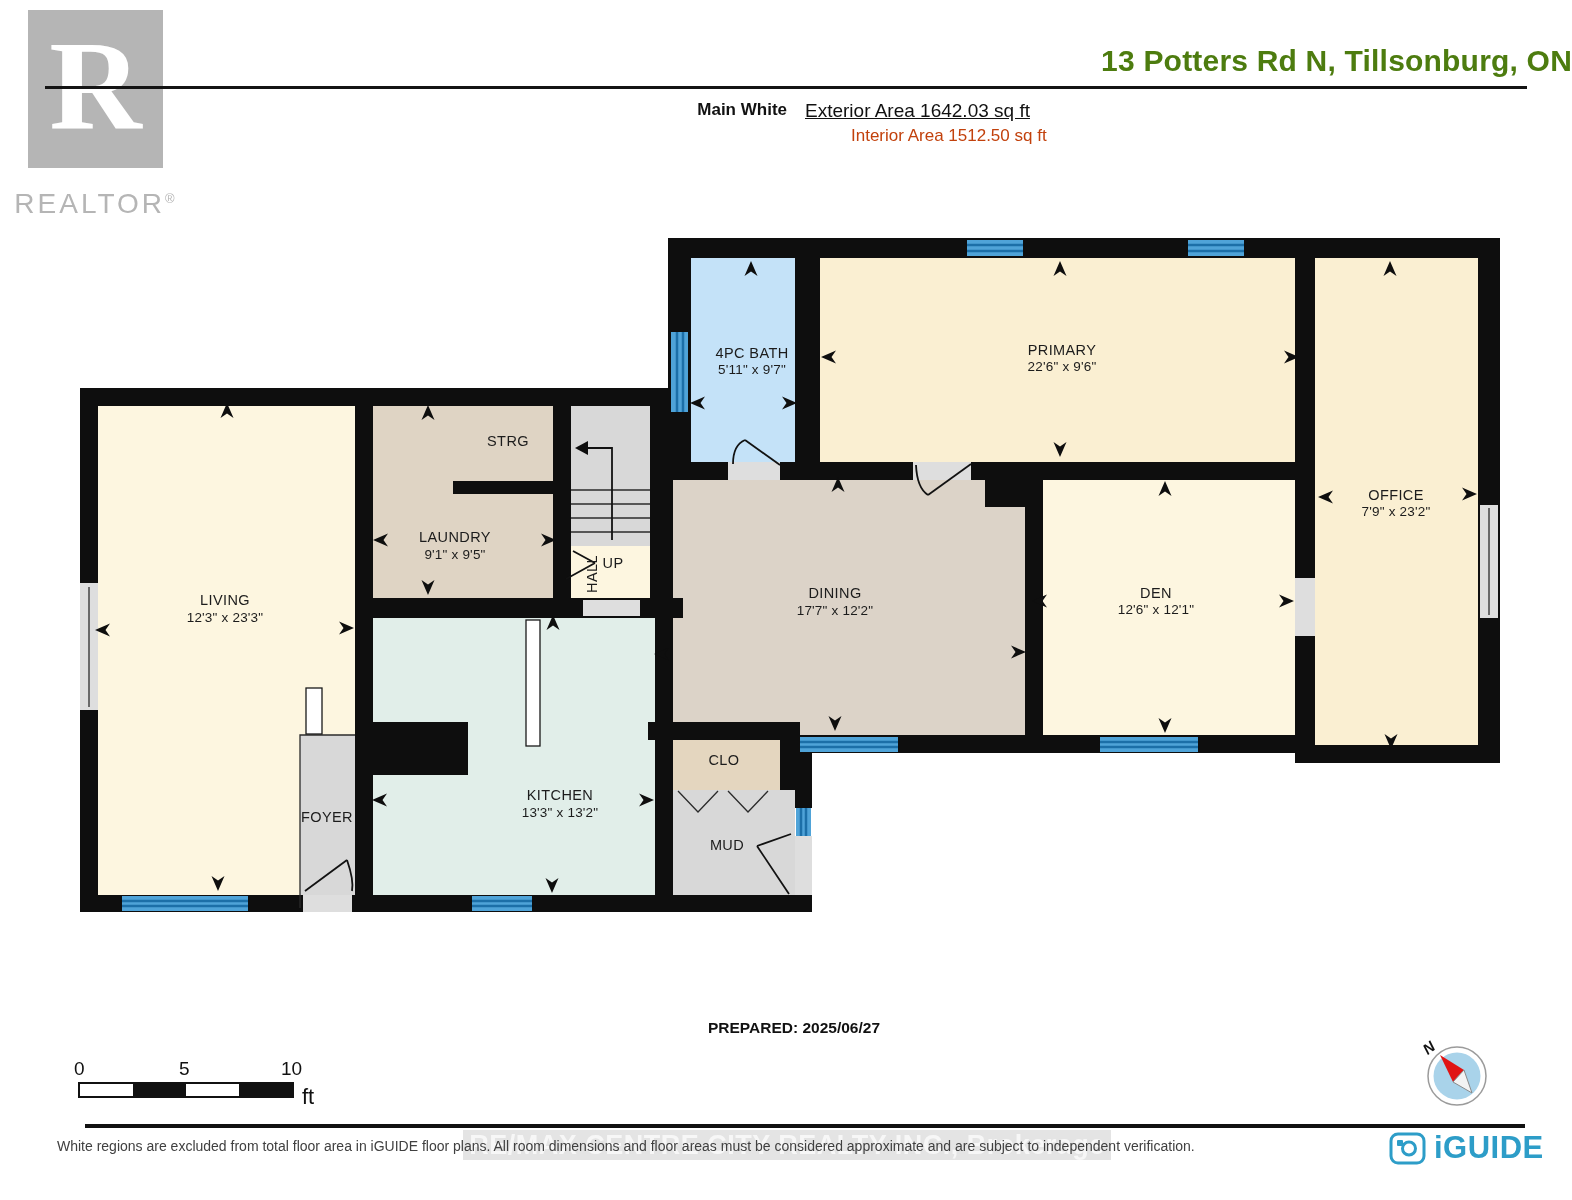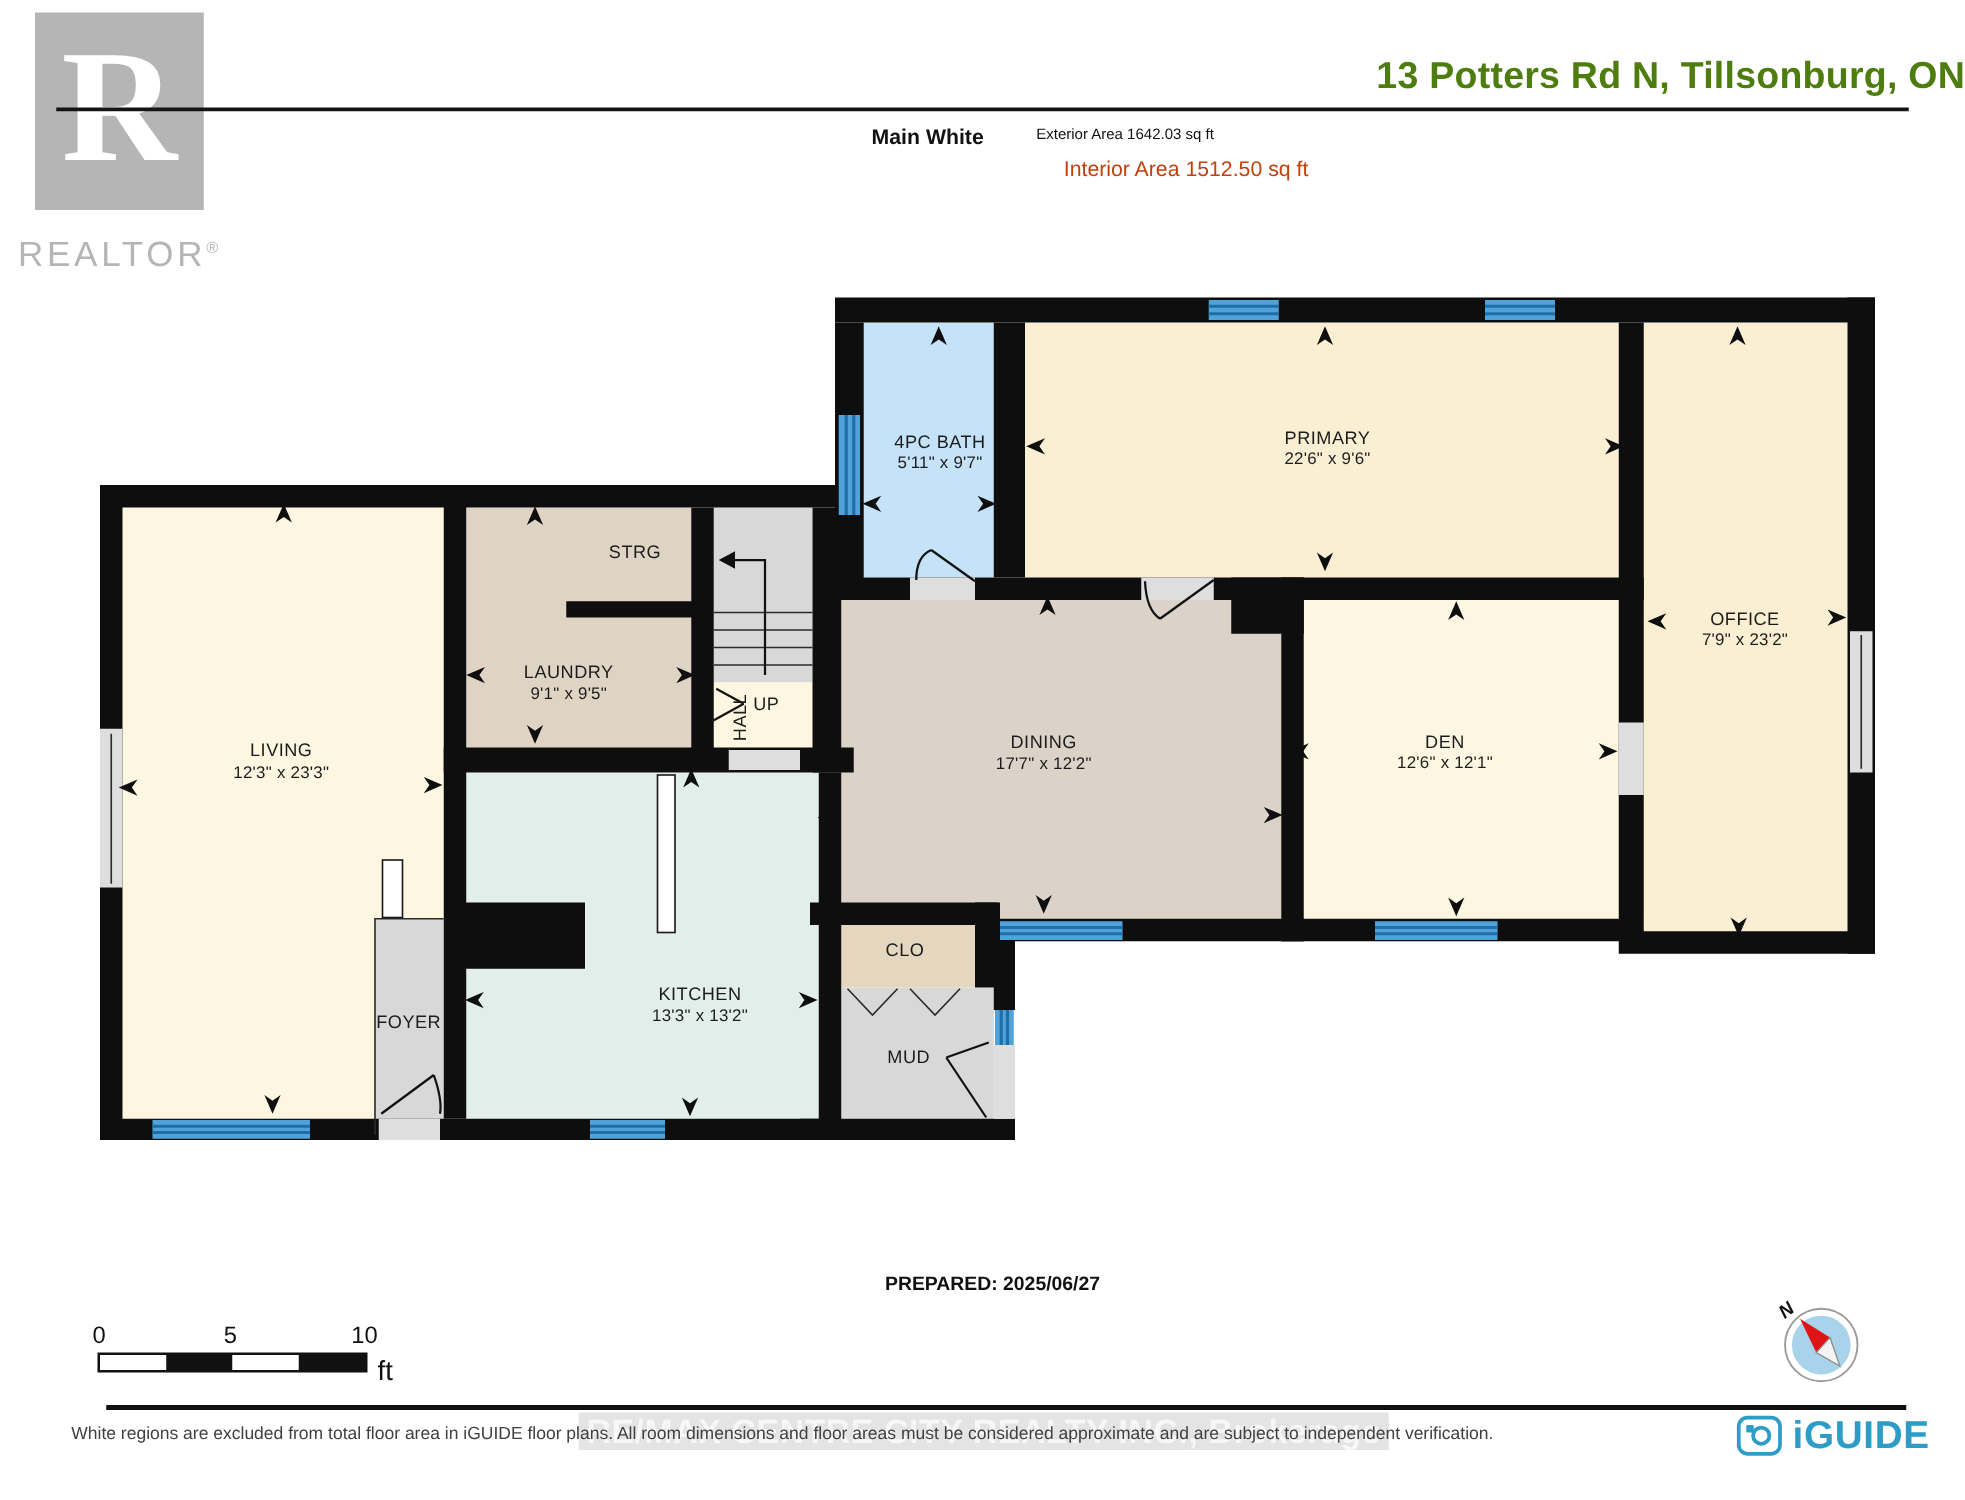--- a/index.html
+++ b/index.html
@@ -11,21 +11,21 @@
   .realtor-r{color:#fff;font-family:"Liberation Serif",serif;font-weight:bold;
         font-size:128px;line-height:1;transform:translateY(-4px);}
   .realtor-word{position:absolute;left:6px;top:170px;width:180px;text-align:center;
         color:var(--logo-gray);font-size:28px;letter-spacing:3px;font-weight:400;margin-top:18px;}
   .realtor-word sup{font-size:13px;}
   .page-title{position:absolute;left:0;right:0;top:44px;text-align:right;
         font-size:30px;font-weight:bold;color:#4d7c0f;letter-spacing:.2px;}
   .header-rule{position:absolute;left:45px;top:86px;width:1482px;height:3px;background:#141414;z-index:2;}
   .floor-label{position:absolute;left:560px;top:100px;width:227px;text-align:right;
         font-size:17px;font-weight:bold;color:#111;}
-  .area-ext{position:absolute;left:829px;top:100px;font-size:12px;color:#111;}
+  .area-ext{position:absolute;left:805px;top:100px;font-size:19px;color:#111;text-decoration:underline;}
   .area-int{position:absolute;left:851px;top:126px;font-size:17px;color:#c2410c;}
   
   svg.plan{position:absolute;left:0;top:0;font-family:"Liberation Sans",sans-serif;}
   .wall{fill:var(--wall);}
   .f-cream{fill:var(--room-cream);} .f-cream2{fill:var(--room-cream-light);}
   .f-blue{fill:var(--room-blue);} .f-tan{fill:var(--room-tan);}
   .f-dining{fill:var(--room-dining);} .f-mint{fill:var(--room-mint);}
   .f-clo{fill:var(--room-clo);} .f-gray{fill:var(--room-gray);}
   .open{fill:var(--opening-gray);}
   .win{fill:var(--window-blue);}

